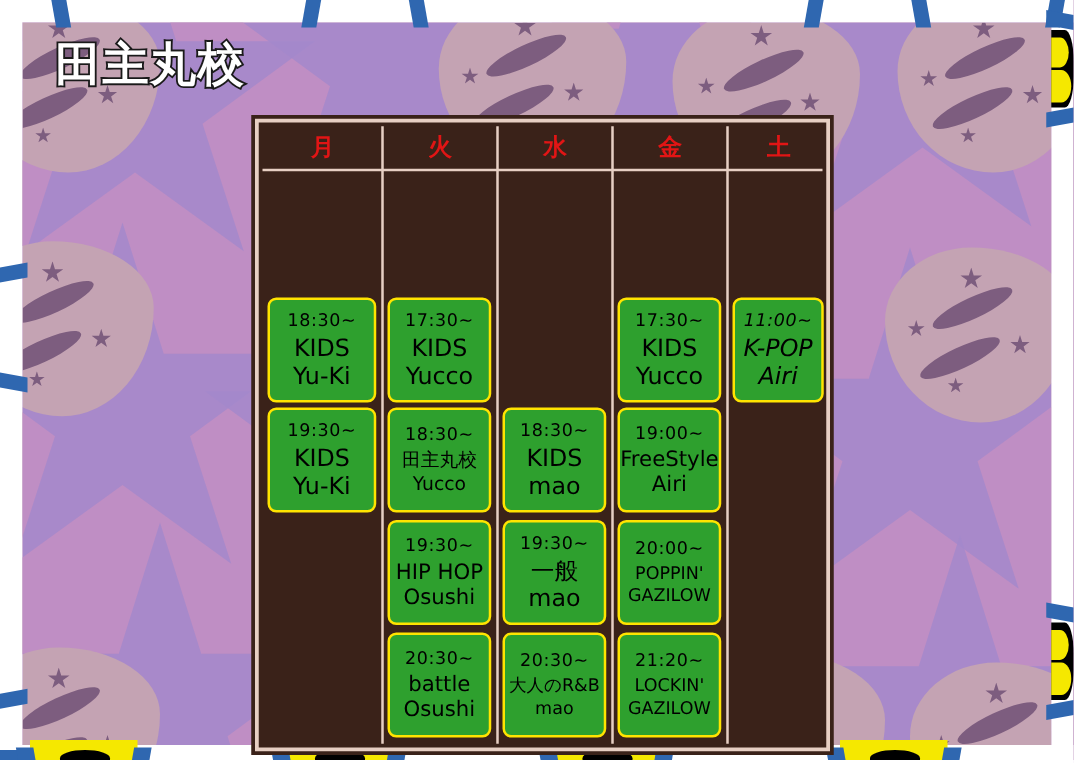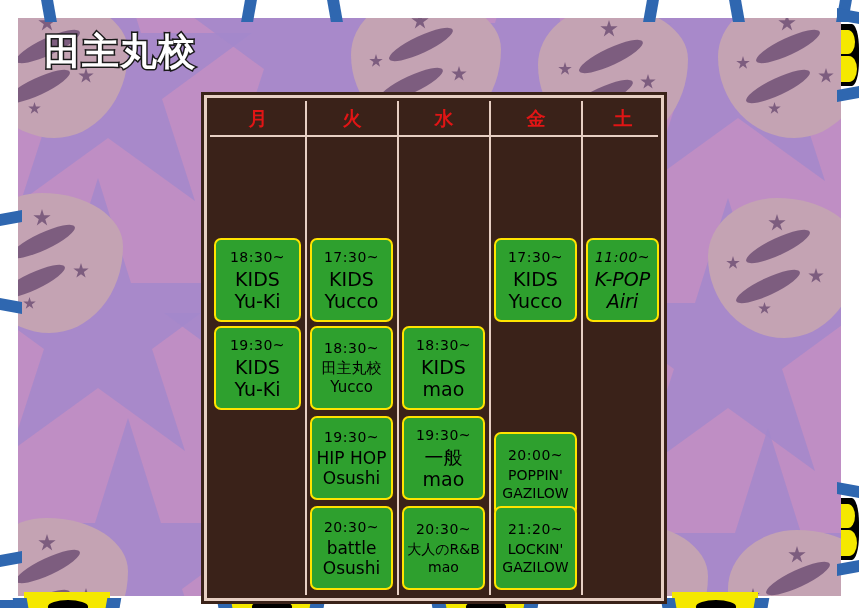--- a/index.html
+++ b/index.html
@@ -295,31 +295,36 @@
         <div class="cell sm" style="left: 100px; width: 83px; top: 225px; height: 84px;">
           <div class="time">18:30~</div>
           <div class="l1">田主丸校</div>
           <div class="l2">Yucco</div>
         </div>
         <div class="cell" style="left: 192px; width: 83px; top: 225px; height: 84px;">
           <div class="time">18:30~</div>
           <div class="l1">KIDS</div>
           <div class="l2">mao</div>
         </div>
+        <div class="cell tight" style="left: 284px; width: 83px; top: 225px; height: 84px;">
+          <div class="time">19:00~</div>
+          <div class="l1">FreeStyle</div>
+          <div class="l2">Airi</div>
+        </div>
         <div class="cell tight" style="left: 100px; width: 83px; top: 315px; height: 84px;">
           <div class="time">19:30~</div>
           <div class="l1">HIP HOP</div>
           <div class="l2">Osushi</div>
         </div>
         <div class="cell" style="left: 192px; width: 83px; top: 315px; height: 84px;">
           <div class="time">19:30~</div>
           <div class="l1">一般</div>
           <div class="l2">mao</div>
         </div>
-        <div class="cell xs" style="left: 284px; width: 83px; top: 315px; height: 84px; margin-top: 16px;">
+        <div class="cell xs" style="left: 284px; width: 83px; top: 315px; height: 84px;">
           <div class="time">20:00~</div>
           <div class="l1">POPPIN'</div>
           <div class="l2">GAZILOW</div>
         </div>
         <div class="cell tight" style="left: 100px; width: 83px; top: 405px; height: 84px;">
           <div class="time">20:30~</div>
           <div class="l1">battle</div>
           <div class="l2">Osushi</div>
         </div>
         <div class="cell xs" style="left: 192px; width: 83px; top: 405px; height: 84px;">

